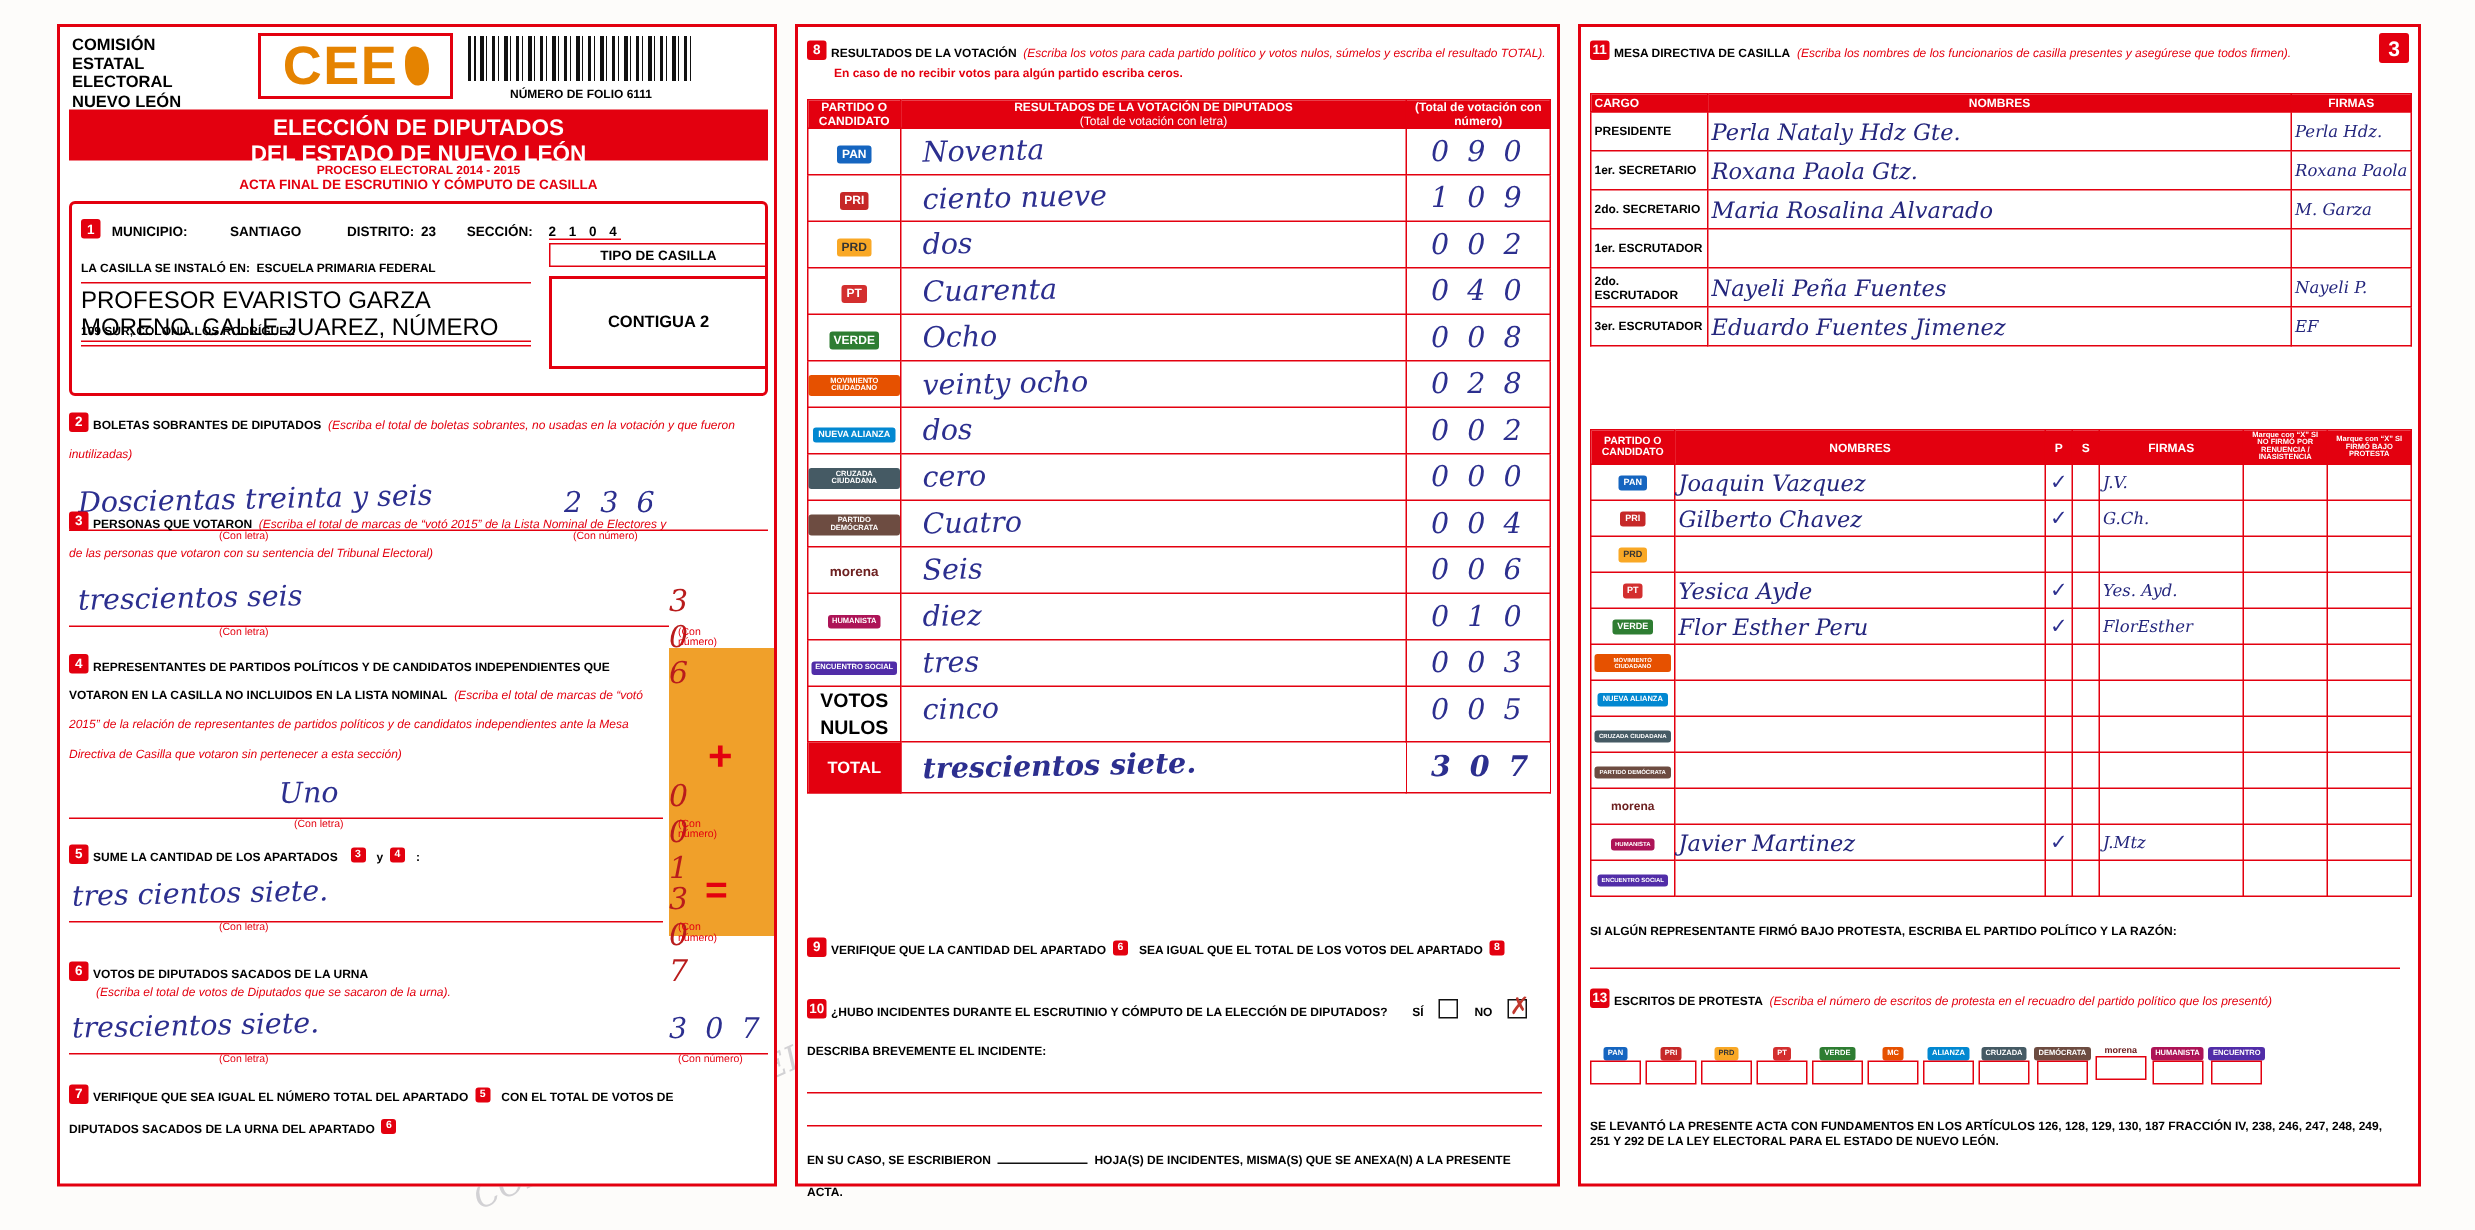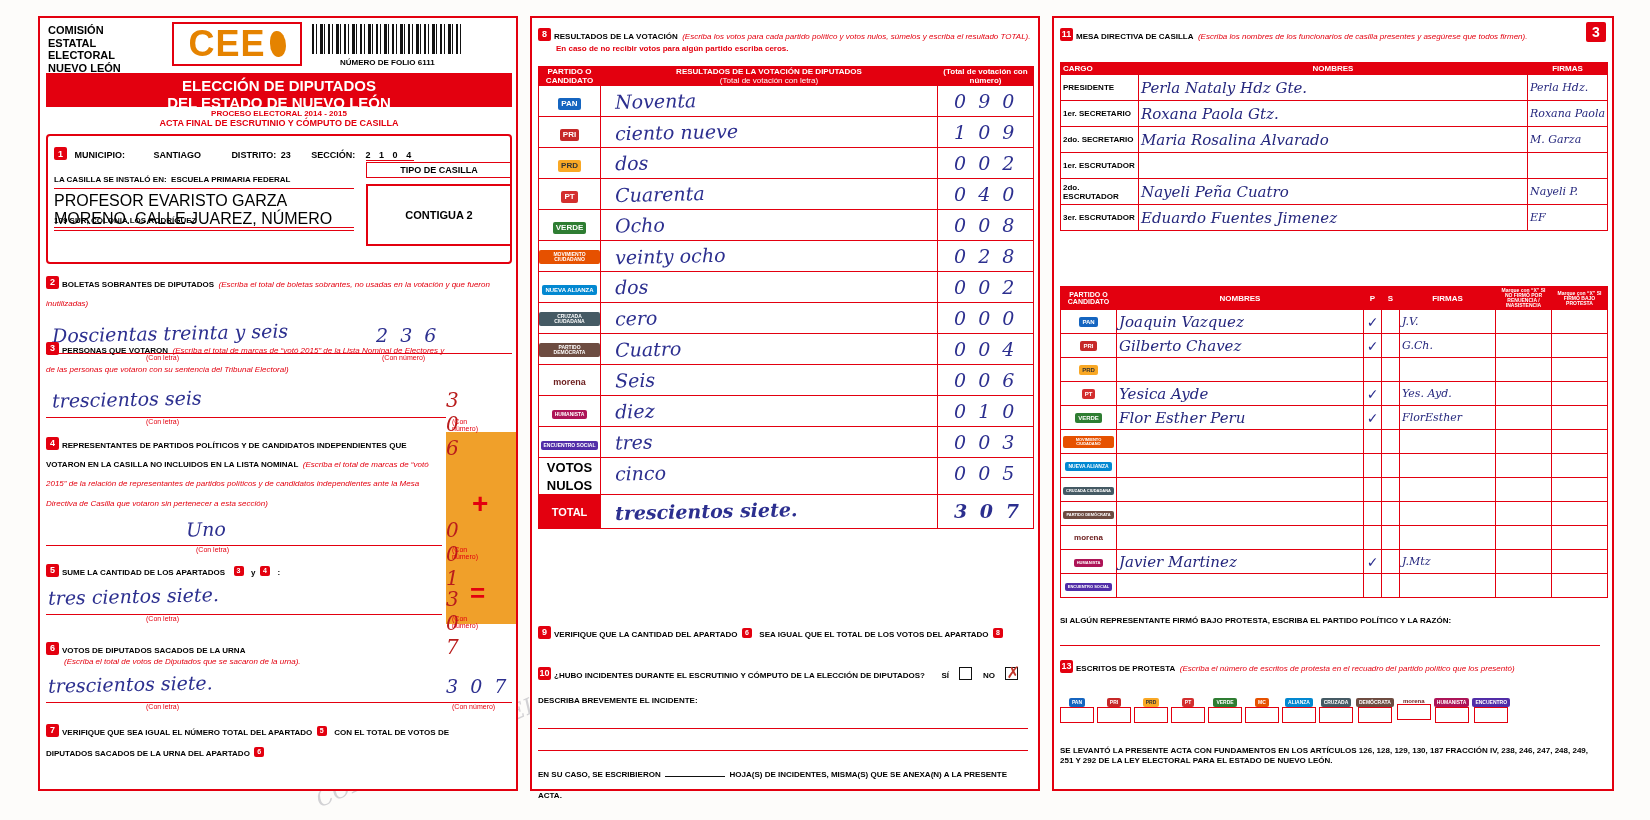--- a/index.html
+++ b/index.html
@@ -553,21 +553,21 @@
         <td style="height:26px;"><span class="hand2">Maria Rosalina Alvarado</span></td>
         <td><span class="sig">M. Garza</span></td>
       </tr>
       <tr>
         <td class="cargo">1er. ESCRUTADOR</td>
         <td style="height:26px;"><span class="hand2"></span></td>
         <td><span class="sig"></span></td>
       </tr>
       <tr>
         <td class="cargo">2do. ESCRUTADOR</td>
-        <td style="height:26px;"><span class="hand2">Nayeli Peña Cuatro</span></td>
+        <td style="height:26px;"><span class="hand2">Nayeli Peña Fuentes</span></td>
         <td><span class="sig">Nayeli P.</span></td>
       </tr>
       <tr>
         <td class="cargo">3er. ESCRUTADOR</td>
         <td style="height:26px;"><span class="hand2">Eduardo Fuentes Jimenez</span></td>
         <td><span class="sig">EF</span></td>
       </tr>
     </tbody>
       </table>
 

